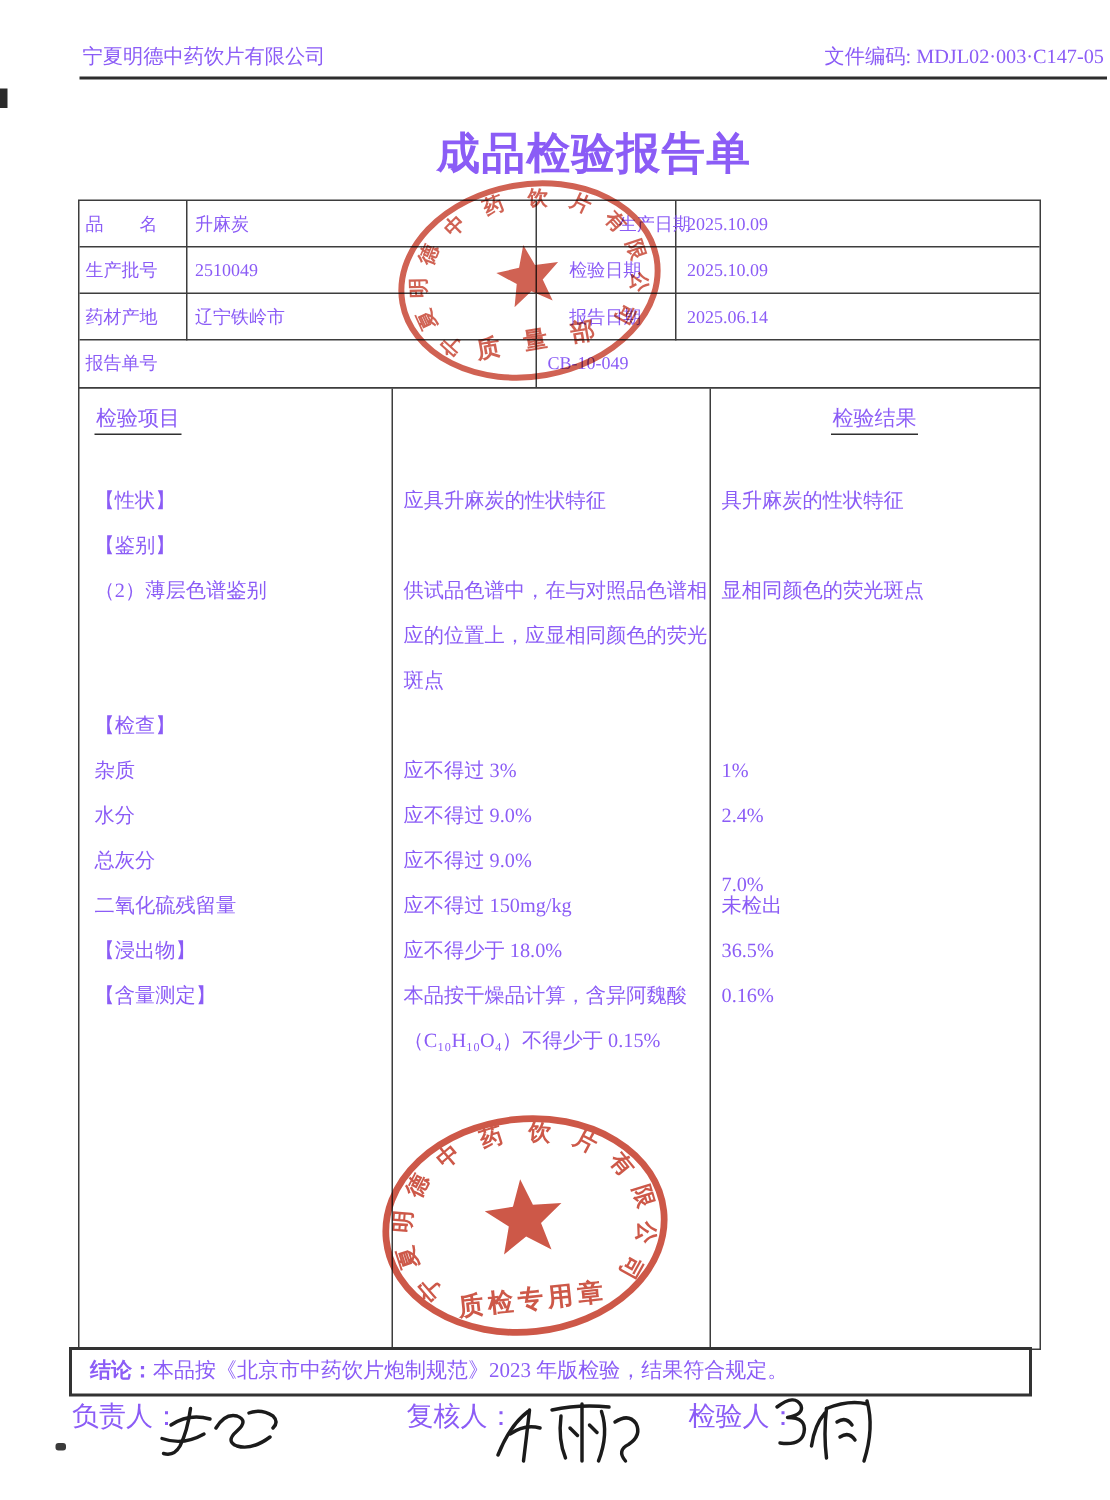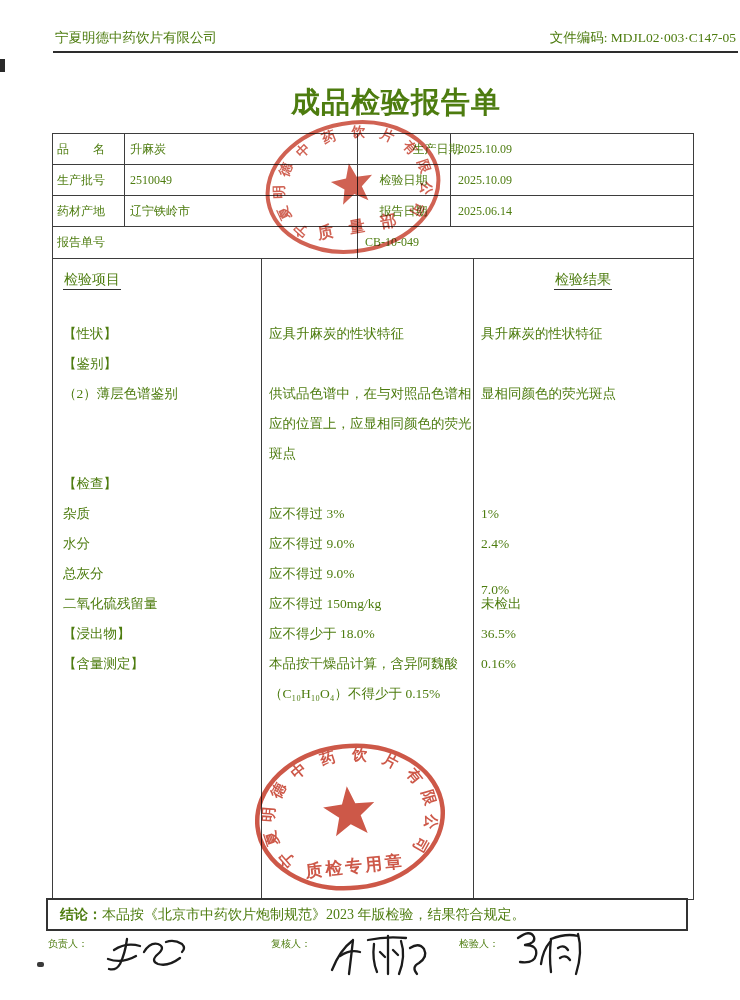--- a/index.html
+++ b/index.html
@@ -1,17 +1,17 @@
 <!DOCTYPE html>
 <html><head>
 <meta charset="utf-8">
 <style>
   html,body{margin:0;padding:0;background:#ffffff;}
   .page{position:relative;width:740px;height:1000px;background:#fff;overflow:hidden;
-        font-family:"Liberation Serif","DejaVu Serif",serif;color:#4d7c0f;}
+        font-family:"Liberation Serif","DejaVu Serif",serif;color:#8b5cf6;}
   .abs{position:absolute;}
   
   #hdr-company{left:55px;top:29px;font-size:13.5px;white-space:nowrap;}
   #hdr-code{right:4px;top:29px;font-size:13.5px;white-space:nowrap;}
   #hdr-rule{left:53px;top:51px;width:685px;height:2px;background:#2d2d2d;}
   #title{left:0;top:83px;width:740px;text-align:center;font-size:29px;font-weight:bold;
          padding-left:26px;letter-spacing:1px;white-space:nowrap;}
   
   #info-tbl{left:52px;top:133px;width:640px;height:124px;border:1.5px solid #3d3d3d;}
   .gl{position:absolute;background:#3d3d3d;}
@@ -22,21 +22,21 @@
   .mh span{border-bottom:1px solid #2f2f2f;padding:0 1px 2px 1px;}
   .ml{position:absolute;height:30px;line-height:30px;font-size:13.5px;white-space:nowrap;}
   .ml.item{left:10px;}
   .ml.standard{left:216px;}
   .ml.result{left:428px;}
   
   #conclusion{left:46px;top:898px;width:642px;height:33px;border:2px solid #333;
               line-height:30px;font-size:14px;padding-left:12px;white-space:nowrap;box-sizing:border-box;}
   #conclusion b{font-weight:bold;}
   
-  .sig-label{position:absolute;top:934px;height:20px;line-height:20px;font-size:10px;white-space:nowrap;}
+  .sig-label{position:absolute;top:934px;height:20px;line-height:20px;font-size:18px;white-space:nowrap;}
   .sig{position:absolute;}
   .sig path{fill:none;stroke:#1b1b1b;stroke-width:2.3;stroke-linecap:round;stroke-linejoin:round;}
   
   .stamp{position:absolute;mix-blend-mode:multiply;}
   #stamp-quality{left:258px;top:112px;width:190px;height:150px;opacity:.8;transform:rotate(-10deg);}
   #stamp-qc{left:250px;top:737px;width:200px;height:160px;opacity:.85;transform:rotate(-6deg);}
   .stamp text{font-family:"Liberation Serif","DejaVu Serif",serif;text-anchor:middle;font-weight:bold;}
   
   #speck1{left:0;top:59px;width:5px;height:13px;background:#2a2a2a;}
   #speck2{left:37px;top:962px;width:7px;height:5px;background:#3a3a3a;border-radius:2px;}

